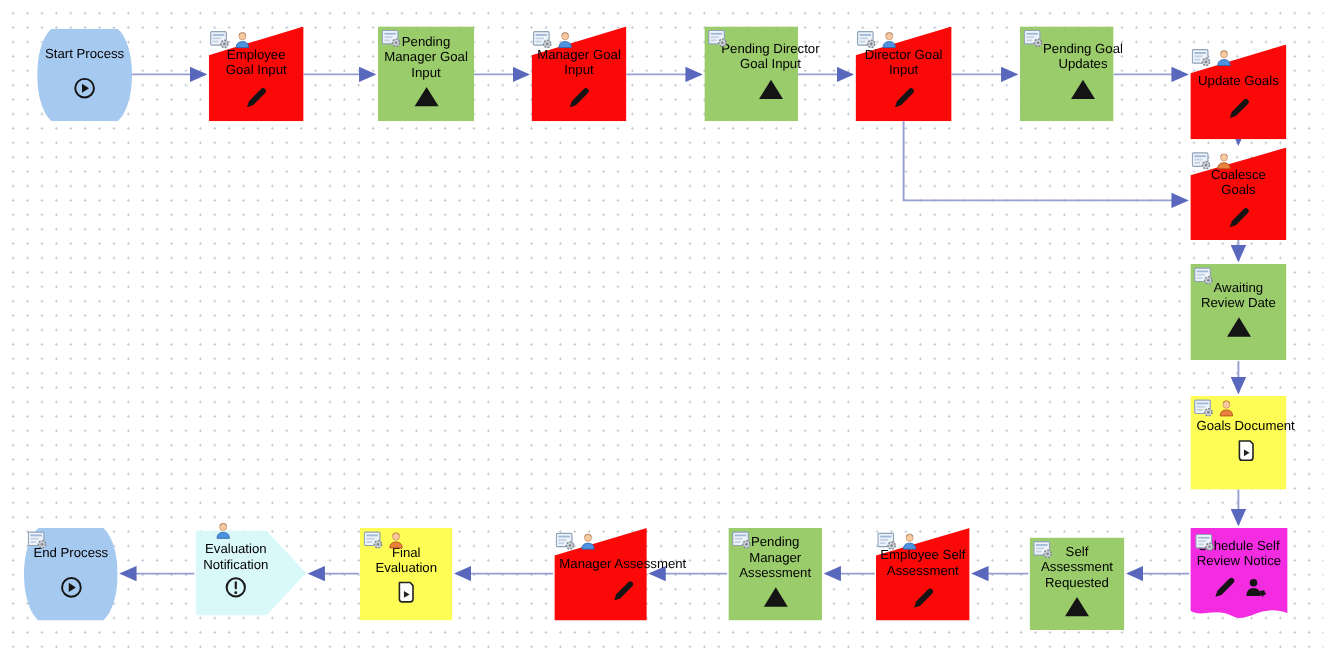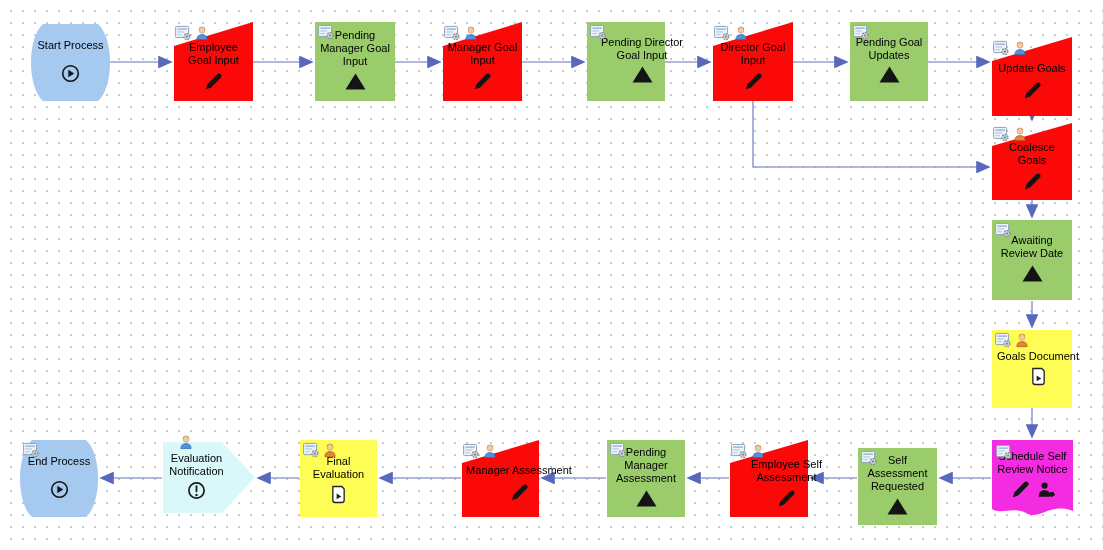--- a/index.html
+++ b/index.html
@@ -211,21 +211,21 @@
       </div>
       <div class="node-content">
         <span class="node-label">Director Goal Input</span>
         <span class="center-icons">
           <span><svg width="23" height="23" viewBox="0 0 24 24">
               <path d="M4,20.2 L5.7,14.9 L16.2,4.3 a2.55,2.55 0 0 1 3.6,3.6 L9.2,18.5 Z" fill="#141414"></path>
             </svg></span>
         </span>
       </div>
     </div>
-    <div class="node shape-rect" style="left: 850px; top: 22px; width: 78px; height: 79px;">
+    <div class="node shape-rect" style="left: 850px; top: 22px; width: 78px; height: 79px; padding-left: 27px;">
       <svg class="shape" width="78" height="79" viewBox="0 0 78 79">
         <rect width="78" height="79" fill="#9bcc6c"></rect>
       </svg>
       <div class="badges" style="left:3px;top:2px;">
         <span>
           <svg width="17" height="16" viewBox="0 0 17 16">
             <rect x="0.6" y="1.4" width="13" height="11.2" rx="1" fill="#eef3fa" stroke="#8fa3b8"></rect>
             <rect x="2.3" y="3.4" width="9.6" height="1.5" fill="#9fb8d8"></rect>
             <rect x="2.3" y="6.2" width="6.8" height="1.5" fill="#c3d2e4"></rect>
             <rect x="2.3" y="8.9" width="4.8" height="1.5" fill="#c3d2e4"></rect>
@@ -413,21 +413,21 @@
       </div>
       <div class="node-content">
         <span class="node-label">Self Assessment Requested</span>
         <span class="center-icons">
           <span><svg width="23" height="19" viewBox="0 0 24 20">
               <path d="M12,1.5 L22.5,18.5 H1.5 Z" fill="#141414"></path>
             </svg></span>
         </span>
       </div>
     </div>
-    <div class="node shape-manual-input" style="left: 730px; top: 440px; width: 78px; height: 77px; padding-left: 35px;">
+    <div class="node shape-manual-input" style="left: 730px; top: 440px; width: 78px; height: 77px;">
       <svg class="shape" width="78" height="77" viewBox="0 0 78 77">
         <polygon points="0,23 78,0 78,77 0,77" fill="#fb0808"></polygon>
       </svg>
       <div class="badges" style="left:1px;top:3px;">
         <span>
           <svg width="17" height="16" viewBox="0 0 17 16">
             <rect x="0.6" y="1.4" width="13" height="11.2" rx="1" fill="#eef3fa" stroke="#8fa3b8"></rect>
             <rect x="2.3" y="3.4" width="9.6" height="1.5" fill="#9fb8d8"></rect>
             <rect x="2.3" y="6.2" width="6.8" height="1.5" fill="#c3d2e4"></rect>
             <rect x="2.3" y="8.9" width="4.8" height="1.5" fill="#c3d2e4"></rect>

